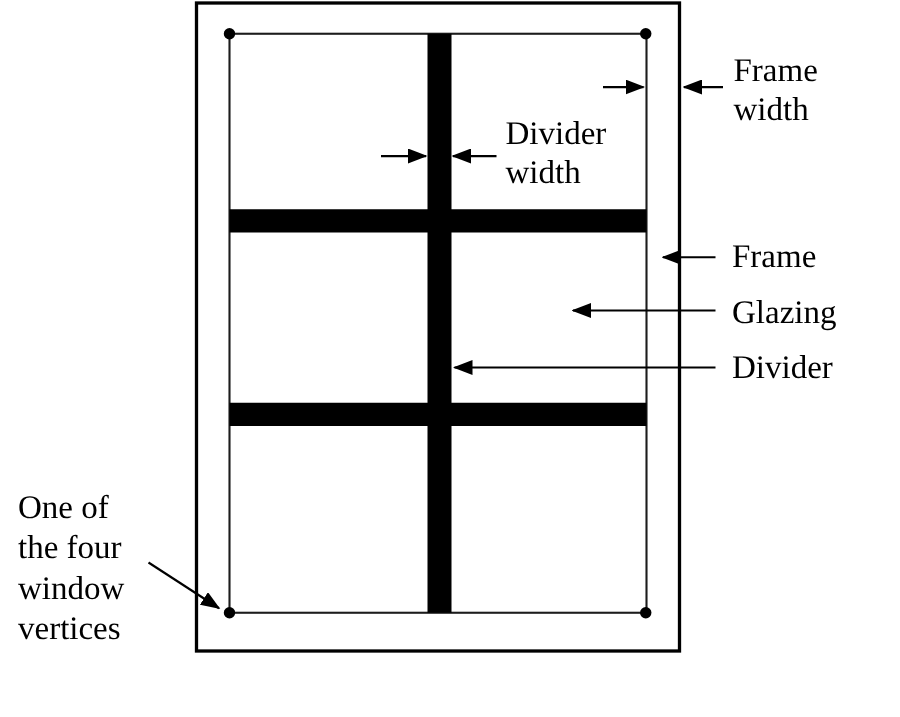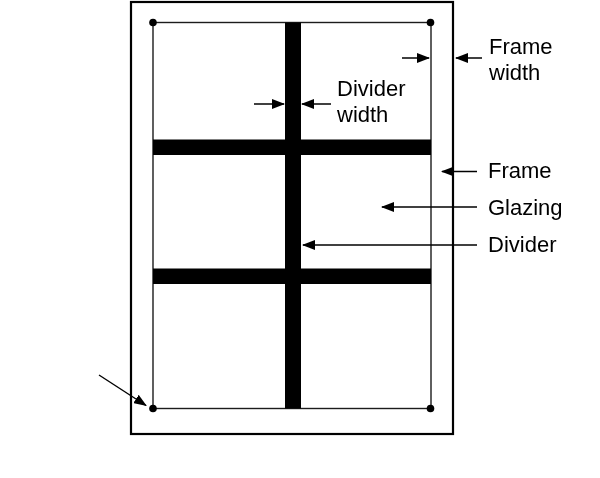--- a/index.html
+++ b/index.html
@@ -6,21 +6,21 @@
     margin: 0;
     padding: 0;
     background: #ffffff;
   }
   .stage {
     position: relative;
     width: 600px;
     height: 478px;
     background: #ffffff;
     overflow: hidden;
-    font-family: Liberation Sans, sans-serif;
+    font-family: Liberation Serif, serif;
     color: #000000;
   }
   .gfx {
     position: absolute;
     left: 0;
     top: 0;
     width: 600px;
     height: 478px;
   }
   .label {
@@ -80,14 +80,18 @@
 
   <div class="label lbl-divider-width">Divider
 width</div>
 
   <div class="label lbl-frame">Frame</div>
 
   <div class="label lbl-glazing">Glazing</div>
 
   <div class="label lbl-divider">Divider</div>
 
+  <div class="label lbl-vertex-note">One of
+the four
+window
+vertices</div>
 
 </div>
 
 </body></html>

